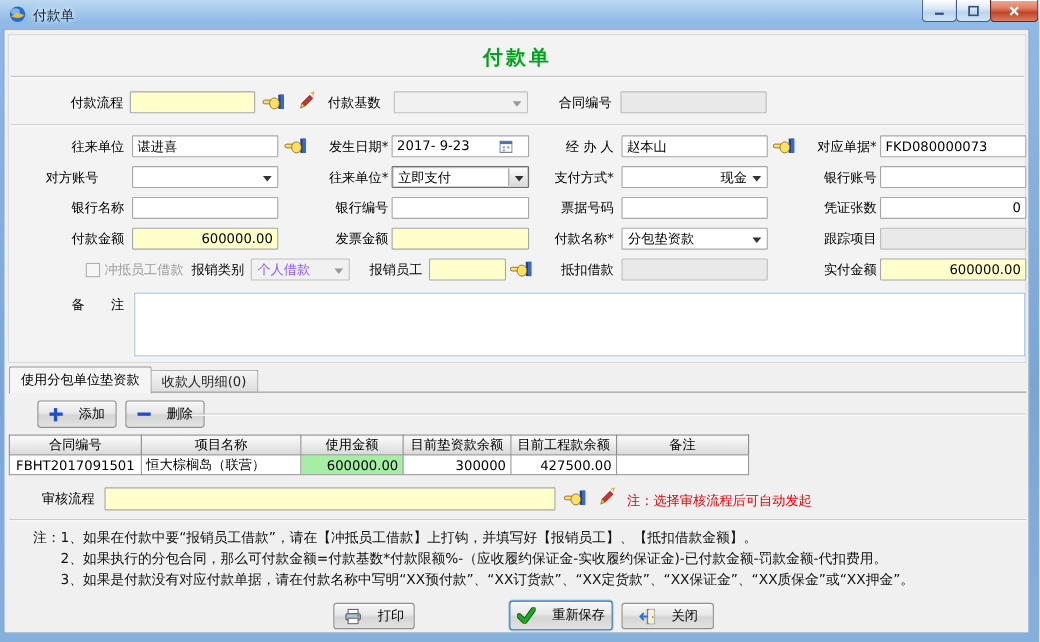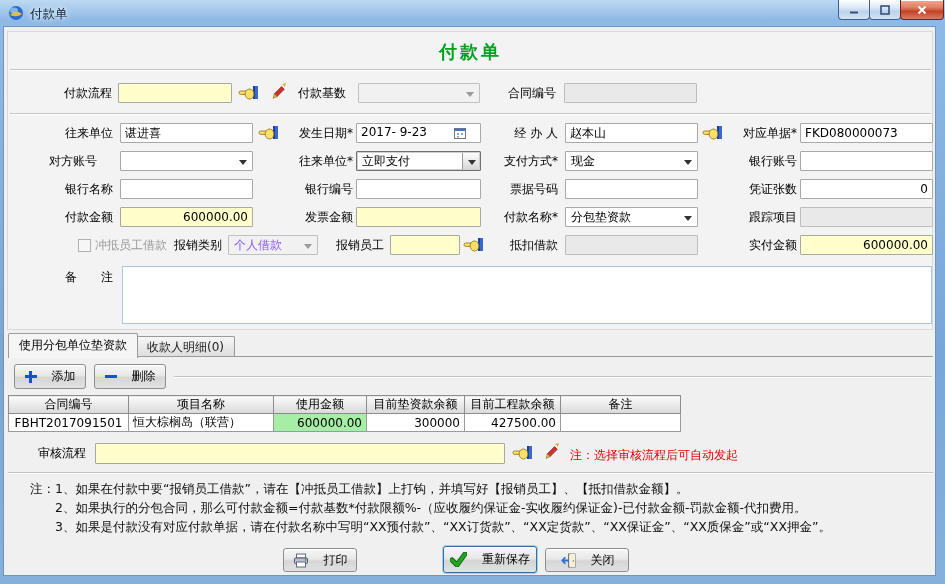--- a/index.html
+++ b/index.html
@@ -49,21 +49,21 @@
   
   .tab{position:absolute;box-sizing:border-box;border:1px solid #9a9a9a;border-bottom:none;
       border-radius:2px 2px 0 0;padding:0 10px;line-height:22px;cursor:pointer;}
   .tab.active{background:#f5f5f5;height:25px;z-index:3;}
   .tab.inactive{background:linear-gradient(#f6f6f6,#dddddd);height:21px;line-height:20px;color:#222;}
   .tabline{position:absolute;left:8px;top:356px;width:925px;height:0;border-top:1px solid #9a9a9a;z-index:1;}
   
   .btn{position:absolute;box-sizing:border-box;border:1px solid #8e8e8e;border-radius:3px;
       background:linear-gradient(#f7f7f7,#e8e8e8 45%,#d5d5d5 55%,#e2e2e2);
       font-size:12px;display:flex;align-items:center;justify-content:center;gap:15px;cursor:pointer;
-      box-shadow:inset 0 1px 0 #ffffff;}
+      box-shadow:inset 0 1px 0 #ffffff;margin-left:20px;}
   .btn.focused{border:1px solid #2f6fa8;box-shadow:0 0 0 1px #9fd0ee, inset 0 1px 0 #fff;}
   .plus,.minus{position:relative;width:12px;height:12px;display:inline-block;}
   .plus::before,.minus::before{content:"";position:absolute;left:0;top:4.5px;width:12px;height:3px;background:#1a4fd0;}
   .plus::after{content:"";position:absolute;left:4.5px;top:0;width:3px;height:12px;background:#1a4fd0;}
   
   table.grid{position:absolute;left:8px;top:395px;border-collapse:collapse;table-layout:fixed;
       font-size:12px;background:#fff;border:1px solid #5f5f5f;}
   table.grid th{background:linear-gradient(#fbfbfb,#d9d9d9);font-weight:normal;border:1px solid #8c8c8c;
       height:17px;padding:0 3px;text-align:center;overflow:hidden;white-space:nowrap;}
   table.grid td{border:1px solid #9a9a9a;height:17px;padding:0 4px;overflow:hidden;white-space:nowrap;}
@@ -151,31 +151,31 @@
   <input class="tb" style="left: 565px; top: 123px; width: 133px;" value="赵本山">
   <svg class="icon-btn" style="left:702px;top:124px;" viewBox="0 0 22 18">
     <rect x="15" y="2" width="5" height="13" fill="#1840a0"></rect>
       <rect x="17" y="2" width="3" height="13" fill="#3a68cc"></rect>
     <rect x="1" y="7" width="9" height="3.4" rx="1.7" fill="#ffe066" stroke="#8a6d1a" stroke-width="0.8"></rect>
     <ellipse cx="11.5" cy="10" rx="4.4" ry="5" fill="#ffe066" stroke="#8a6d1a" stroke-width="0.8"></ellipse>
   </svg>
   <span class="lbl" style="left:710px;top:123px;width:87px;">对应单据*</span>
   <input class="tb" style="left: 800px; top: 123px; width: 133px;" value="FKD080000073">
 
-  <span class="lbl" style="left:2px;top:151px;width:95px;">对方账号</span>
+  <span class="lbl" style="left:18px;top:151px;width:95px;text-align:center;">对方账号</span>
   <div class="combo" style="left:120px;top:151px;width:133px;">
     <span></span><span class="arr"></span>
   </div>
   <span class="lbl" style="left:268px;top:151px;width:85px;">往来单位*</span>
   <div class="combo strong" style="left:356px;top:151px;width:125px;">
     <span>立即支付</span>
     <span class="arrbox"></span><span class="arr"></span>
   </div>
   <span class="lbl" style="left:473px;top:151px;width:85px;">支付方式*</span>
-  <div class="combo" style="left:565px;top:151px;width:133px;">
+  <div class="combo" style="left:565px;top:151px;width:133px;text-align:right;">
     <span>现金</span><span class="arr"></span>
   </div>
   <span class="lbl" style="left:710px;top:151px;width:87px;">银行账号</span>
   <input class="tb" style="left: 800px; top: 151px; width: 133px;" value="">
 
   <span class="lbl" style="left:18px;top:179px;width:95px;">银行名称</span>
   <input class="tb" style="left: 120px; top: 179px; width: 133px;" value="">
   <span class="lbl" style="left:268px;top:179px;width:85px;">银行编号</span>
   <input class="tb" style="left: 356px; top: 179px; width: 125px;" value="">
   <span class="lbl" style="left:473px;top:179px;width:85px;">票据号码</span>

